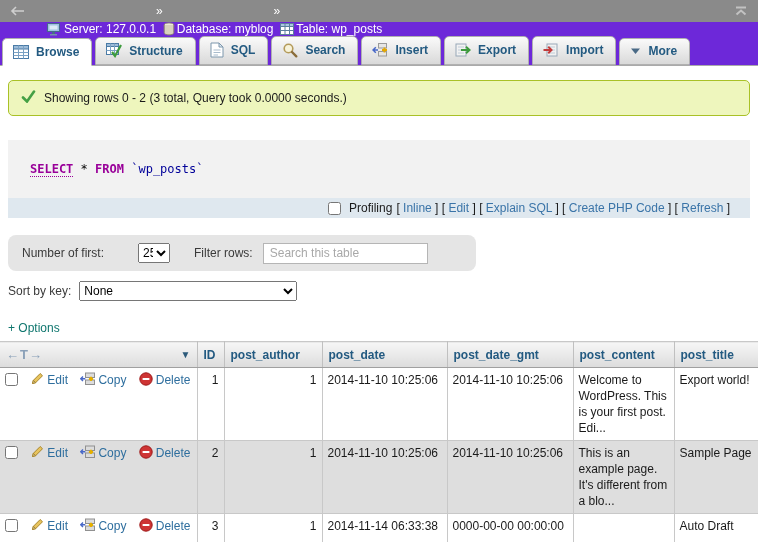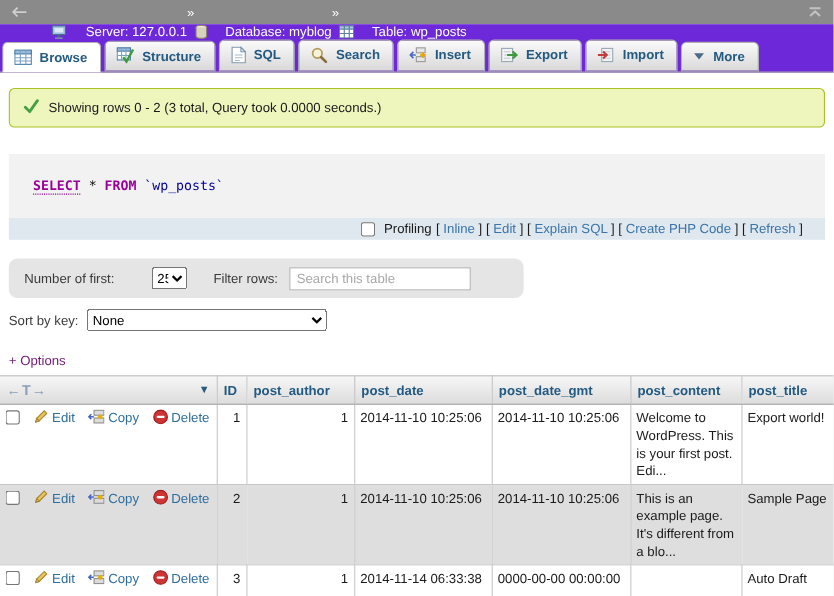--- a/index.html
+++ b/index.html
@@ -3,21 +3,21 @@
 <meta charset="utf-8">
 <style>
   * { margin:0; padding:0; box-sizing:border-box; }
   body { font-family:"Liberation Sans", sans-serif; background:#fff; }
   .screen { position:relative; width:758px; height:542px; overflow:hidden; background:#fff; }
 
   
   .topbar { height:22px; background:#8a8a8a; color:#fff; display:flex; align-items:center;
             font-size:12px; padding:0 10px; }
   .topbar .back { margin-right:20px; display:flex; align-items:center; cursor:pointer; }
-  .crumb { display:flex; align-items:center; gap:16px;margin-top:36px; }
+  .crumb { display:flex; align-items:center; gap:2px;margin-top:36px; }
   .crumb .ic { display:flex; align-items:center; }
   .topbar .collapse { margin-left:auto; cursor:pointer; display:flex; align-items:center; }
 
   
   .tabbar { display:flex; align-items:flex-end; gap:3px; padding:14px 0 0 2px;
             border-bottom:1px solid #aaa; background:#6d28d9; }
   .tab { display:flex; align-items:center; gap:7px; padding:5px 12px 6px 10px;
          border:1px solid #b0b0b0; border-radius:5px 5px 0 0;
          background:linear-gradient(#fafafa,#d9d9d9);
          font-size:12px; font-weight:bold; color:#235a81; cursor:pointer; white-space:nowrap; }
@@ -47,21 +47,21 @@
               border-radius:8px; display:flex; align-items:center; gap:10px;
               padding:0 14px; font-size:12px; color:#3a3a3a; }
   select { font-size:12px; height:20px; font-family:"Liberation Sans", sans-serif; }
   .sel-rows { width:32px;margin-left:24px; }
   .filter-input { width:165px; height:21px; border:1px solid #b5b5b5; padding:2px 6px;
                   font-size:12px; font-family:"Liberation Sans", sans-serif; color:#333; }
   .filter-input::placeholder { color:#a8a8a8; }
   .sortrow { margin:10px 0 0 8px; display:flex; align-items:center; gap:8px;
              font-size:12px; color:#3a3a3a; }
   .sel-sort { width:218px; }
-  .optionslink { margin:20px 0 6px 8px; font-size:12px; color:#701a75; cursor:pointer; }
+  .optionslink { margin:20px 0 6px 8px; font-size:12px; color:#0f766e; cursor:pointer; }
 
   
   table.results { width:758px; border-collapse:collapse; table-layout:fixed; font-size:12px;
                   color:#1a1a1a; }
   table.results th { background:linear-gradient(#f6f6f6,#dcdcdc);
                      border-top:1px solid #c8c8c8; border-bottom:1px solid #a0a0a0;
                      border-right:1px solid #c0c0c0;
                      color:#235a81; font-weight:bold; text-align:left;
                      padding:5px 6px; height:26px; cursor:pointer; white-space:nowrap; overflow:hidden; }
   table.results td { border-right:1px solid #c8c8c8; border-bottom:1px solid #c8c8c8;

